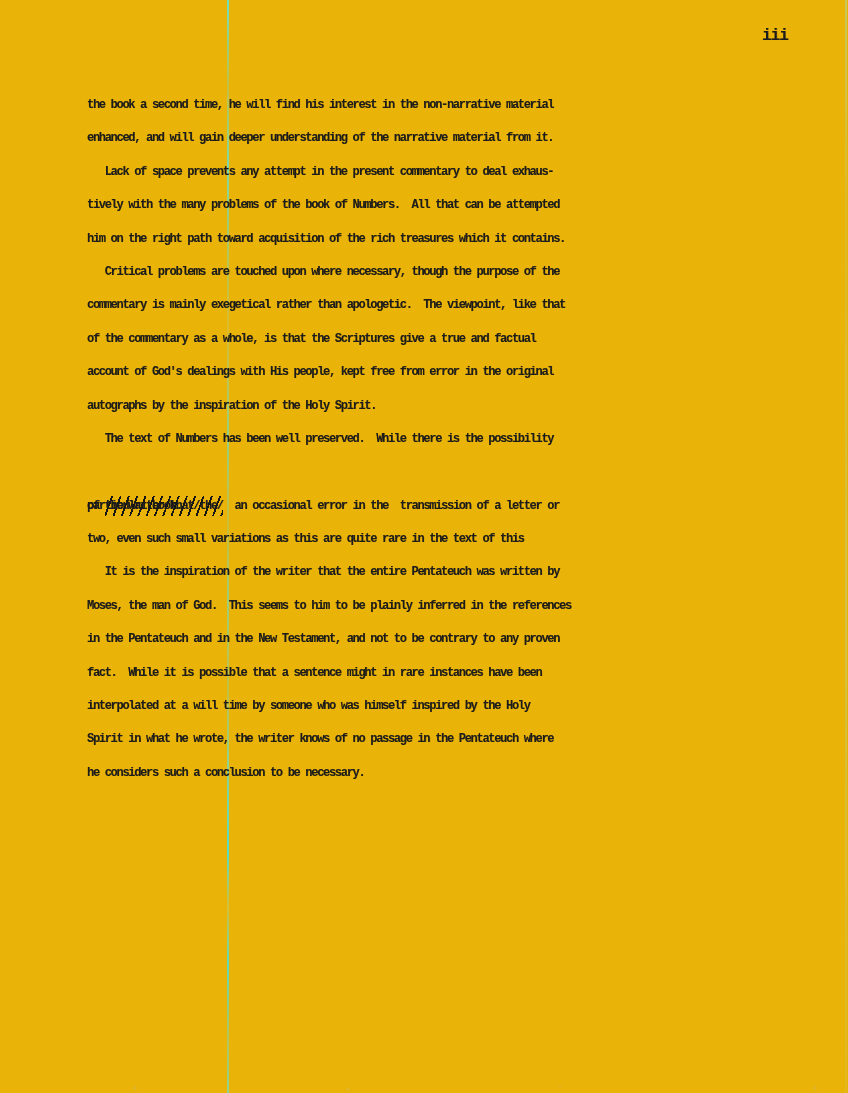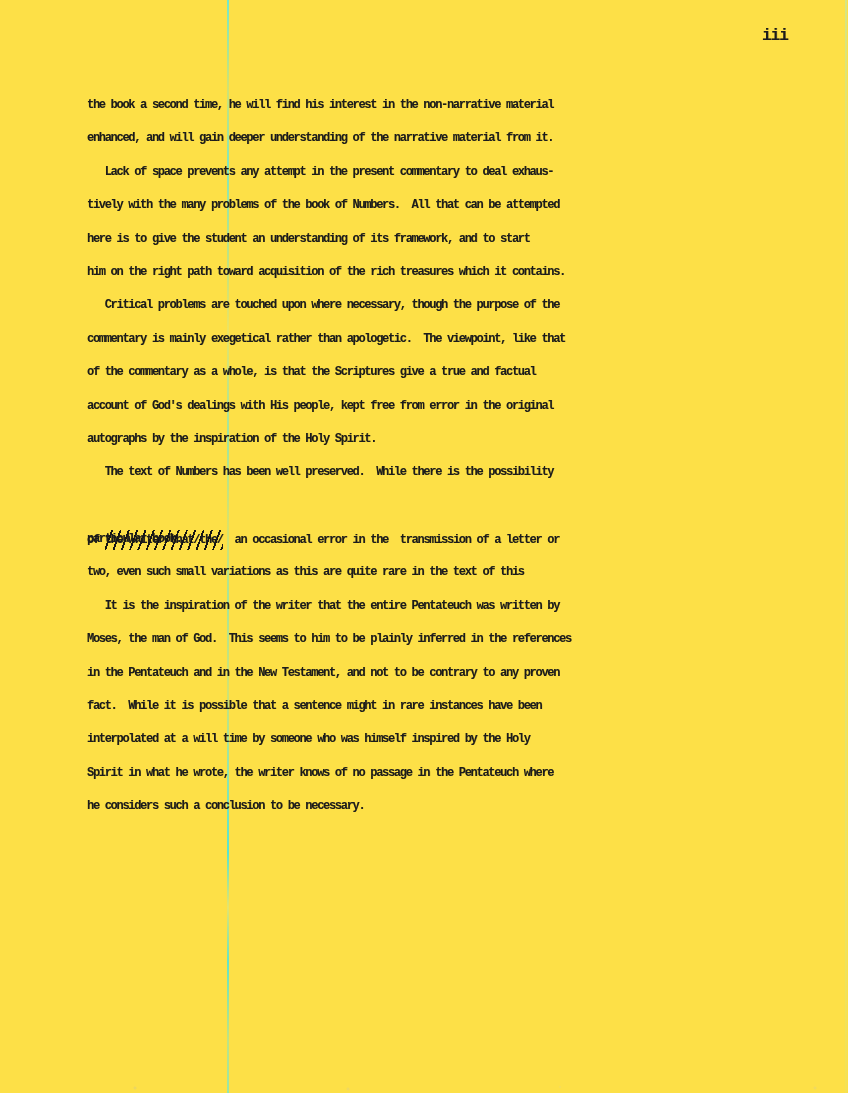--- a/index.html
+++ b/index.html
@@ -4,21 +4,21 @@
 <style>
   html, body {
     margin: 0;
     padding: 0;
     background: #ffffff;
   }
   .scan-page {
     position: relative;
     width: 848px;
     height: 1093px;
-    background: #fde047;
+    background: #eab308;
     overflow: hidden;
     font-family: "Liberation Mono", "DejaVu Sans Mono", monospace;
     color: #1c1c1c;
   }
   
   .scan-streak {
     position: absolute;
     left: 227px;
     top: 0;
     width: 2px;
@@ -115,21 +115,20 @@
 
   <div class="page-number">iii</div>
 
   <div class="typed-body">
 
     <div class="typed-line">the book a second time, he will find his interest in the non-narrative material</div>
     <div class="typed-line">enhanced, and will gain deeper understanding of the narrative material from it.</div>
 
     <div class="typed-line">   Lack of space prevents any attempt in the present commentary to deal exhaus-</div>
     <div class="typed-line">tively with the many problems of the book of Numbers.  All that can be attempted</div>
-    <div class="typed-line">here is to give the student an understanding of its framework, and to start</div>
     <div class="typed-line">him on the right path toward acquisition of the rich treasures which it contains.</div>
 
     <div class="typed-line">   Critical problems are touched upon where necessary, though the purpose of the</div>
     <div class="typed-line">commentary is mainly exegetical rather than apologetic.  The viewpoint, like that</div>
     <div class="typed-line">of the commentary as a whole, is that the Scriptures give a true and factual</div>
     <div class="typed-line">account of God's dealings with His people, kept free from error in the original</div>
     <div class="typed-line">autographs by the inspiration of the Holy Spirit.</div>
 
     <div class="typed-line">   The text of Numbers has been well preserved.  While there is the possibility</div>
     <div class="typed-line"><span>of </span><span class="struck">the/writer/that/the/</span><span>  an occasional error in the  transmission of a letter or</span></div>

